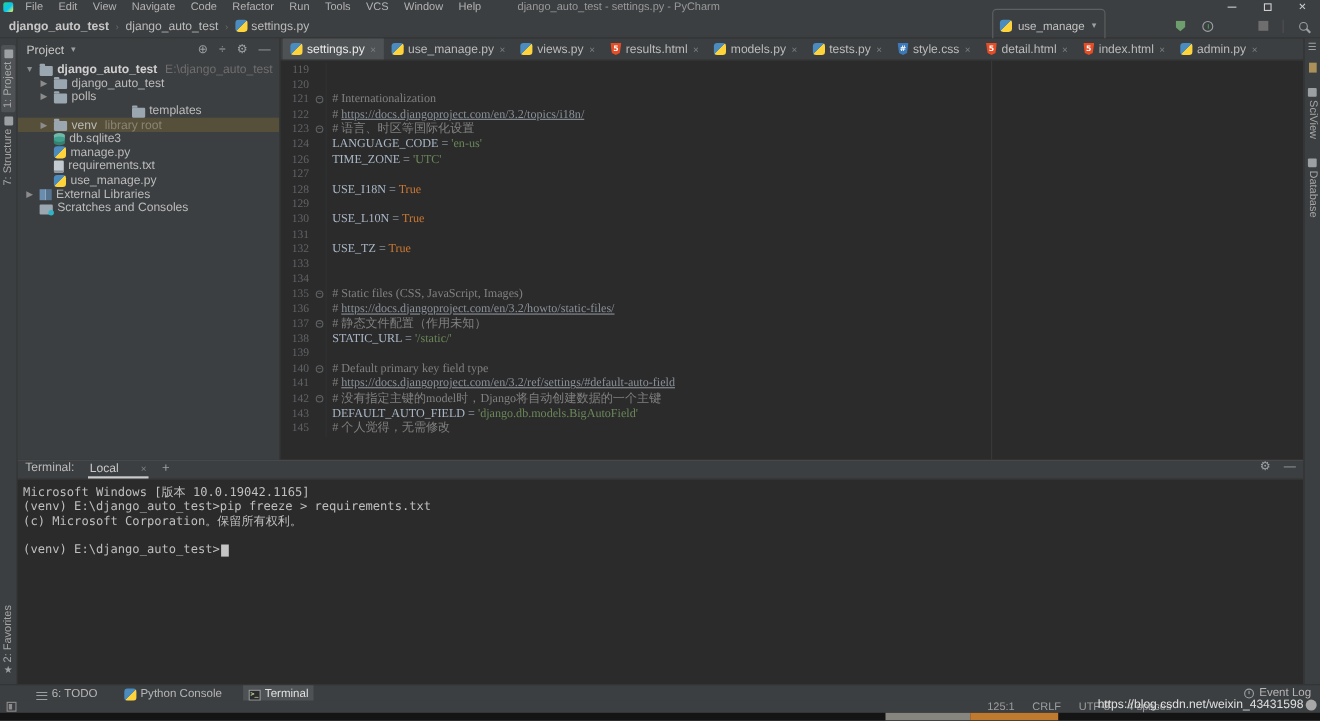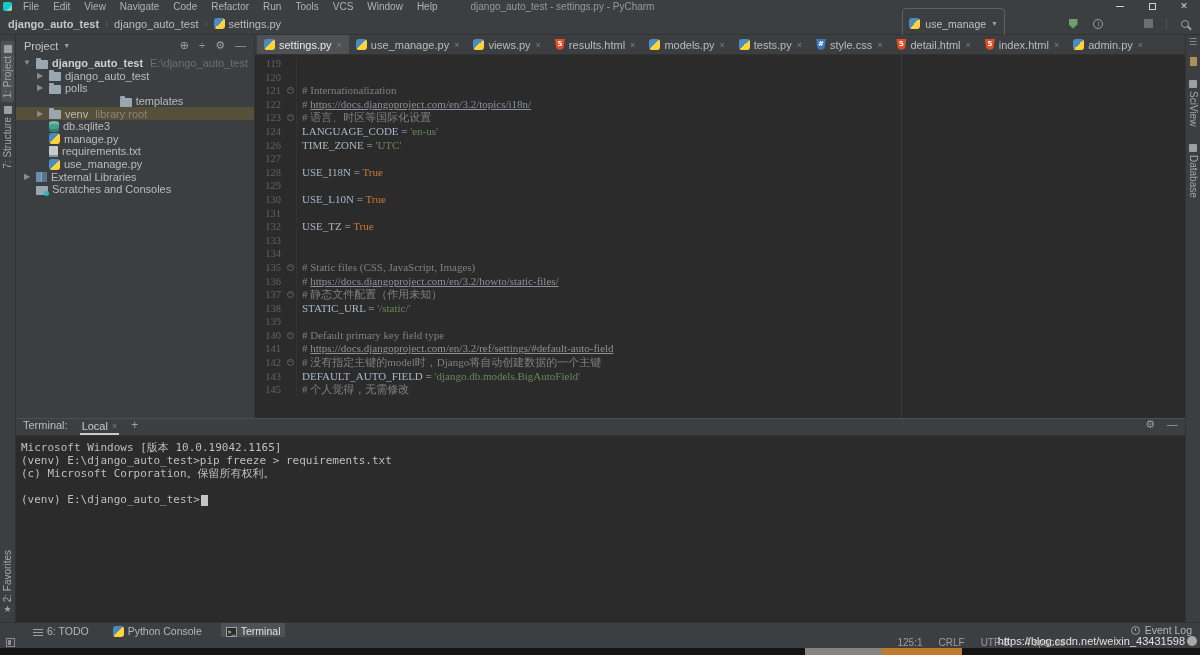--- a/index.html
+++ b/index.html
@@ -112,21 +112,21 @@
   .tok-c{color:#808080}
   .tok-link{color:#8a9199;text-decoration:underline}
   .tok-p{color:#a9b7c6}
   .tok-s{color:#6a8759}
   .tok-k{color:#cc7832}
 
   
   .terminal{flex:1 1 auto;border-top:1px solid #4e4e4e;display:flex;flex-direction:column;background:#2b2b2b;min-height:0}
   .term-header{height:17px;flex:0 0 auto;background:#3c3f41;border-bottom:1px solid #323232;display:flex;align-items:flex-start;gap:12px;padding:0 7px}
   .term-label{color:#bbb}
-  .term-tab{display:flex;align-items:center;gap:4px;height:100%;border-bottom:2px solid #c9ccce;color:#c9c9c9;padding:0 2px}
+  .term-tab{display:flex;align-items:center;gap:20px;height:100%;border-bottom:2px solid #c9ccce;color:#c9c9c9;padding:0 2px}
   .term-tab .x{color:#7c8082;font-size:9px}
   .term-plus{color:#9da0a3;font-size:12px;line-height:12px}
   .term-hicons{margin-left:auto;display:flex;gap:12px;align-items:center}
   .term-body{flex:1;font-family:"DejaVu Sans Mono","Liberation Mono",monospace;font-size:11px;line-height:13px;padding:5px 0 0 5px;color:#bfbfbf;white-space:pre}
   .cursor{display:inline-block;width:7px;height:11px;background:#c5c5c5;vertical-align:text-bottom;margin-left:1px}
 
   
   .bottombar{height:15px;flex:0 0 auto;background:#3c3f41;border-top:1px solid #323232;display:flex;align-items:center;gap:14px;padding:0 8px 0 28px;font-size:10.5px}
   .bbtn{display:flex;align-items:flex-end;gap:4px;color:#b5b5b5;padding:0 5px;height:100%}
   .bbtn.active{background:#4e5254;color:#e0e0e0}

